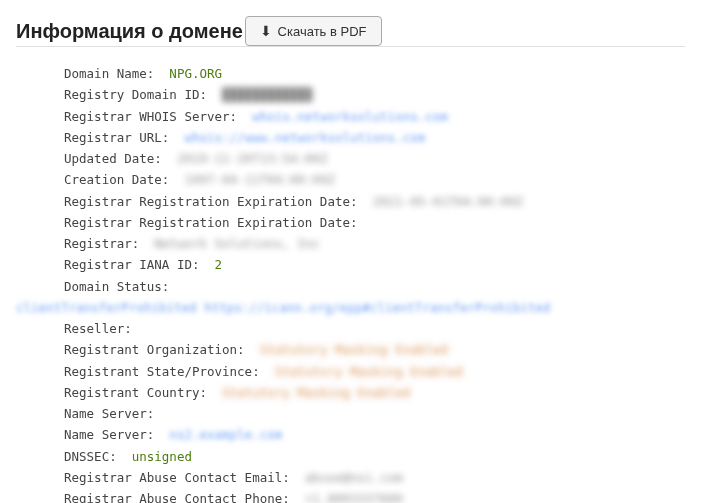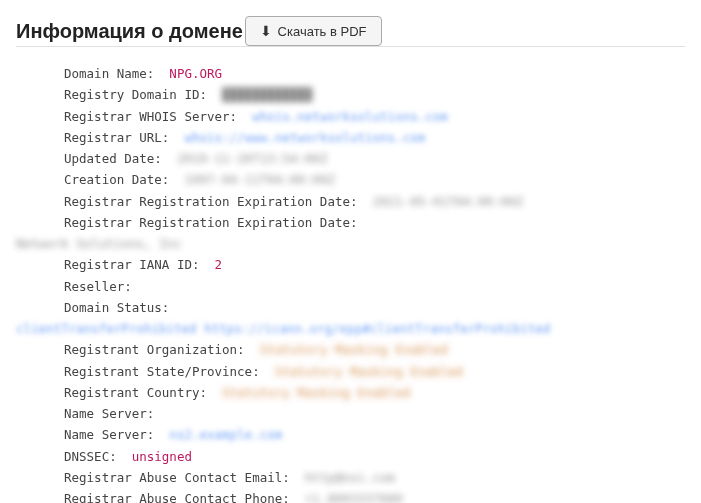--- a/index.html
+++ b/index.html
@@ -67,21 +67,21 @@
       color: transparent;
       text-shadow: 0 0 5px rgba(66,133,244,0.8);
       user-select: none;
     }
     .field-value.orange-blurred {
       color: transparent;
       text-shadow: 0 0 6px rgba(200,100,0,0.7);
       user-select: none;
     }
     .field-value.plain {
-      color: #be185d;
+      color: #4d7c0f;
     }
   </style>
 </head>
 <body>
 
 <div class="header">
   <h1 class="page-title">Информация о домене</h1>
   <button class="pdf-button">
     <span class="download-icon">⬇</span>
     <span>Скачать в PDF</span>
@@ -114,32 +114,33 @@
       <span class="field-value blurred">1997-04-11T04:00:00Z</span>
     </div>
     <div class="whois-line">
       <span class="field-label">Registrar Registration Expiration Date:  </span>
       <span class="field-value blurred">2021-05-01T04:00:00Z</span>
     </div>
     <div class="whois-line">
       <span class="field-label">Registrar Registration Expiration Date:  </span>
     </div>
     <div class="whois-line">
+      <span class="field-label">Registrar:  </span>
       <span class="field-value blurred">Network Solutions, Inc</span>
     </div>
     <div class="whois-line">
       <span class="field-label">Registrar IANA ID:  </span>
       <span class="field-value plain">2</span>
     </div>
     <div class="whois-line">
-      <span class="field-label">Reseller:  </span>
+      <span class="field-label">Domain Status:  </span>
+      <span class="field-value link-blurred">clientTransferProhibited https://icann.org/epp#clientTransferProhibited</span>
     </div>
     <div class="whois-line">
-      <span class="field-label">Domain Status:  </span>
-      <span class="field-value link-blurred">clientTransferProhibited https://icann.org/epp#clientTransferProhibited</span>
+      <span class="field-label">Reseller:  </span>
     </div>
     <div class="whois-line">
       <span class="field-label">Registrant Organization:  </span>
       <span class="field-value orange-blurred">Statutory Masking Enabled</span>
     </div>
     <div class="whois-line">
       <span class="field-label">Registrant State/Province:  </span>
       <span class="field-value orange-blurred">Statutory Masking Enabled</span>
     </div>
     <div class="whois-line">
@@ -152,21 +153,21 @@
     <div class="whois-line">
       <span class="field-label">Name Server:  </span>
       <span class="field-value link-blurred">ns2.example.com</span>
     </div>
     <div class="whois-line">
       <span class="field-label">DNSSEC:  </span>
       <span class="field-value plain">unsigned</span>
     </div>
     <div class="whois-line">
       <span class="field-label">Registrar Abuse Contact Email:  </span>
-      <span class="field-value blurred">http@nsi.com</span>
+      <span class="field-value blurred">abuse@nsi.com</span>
     </div>
     <div class="whois-line">
       <span class="field-label">Registrar Abuse Contact Phone:  </span>
       <span class="field-value blurred">+1.8003337680</span>
     </div>
     <div class="whois-line">
       <span class="field-label">URL of the ICANN Whois Inaccuracy Complaint Form https://www.icann.org/wicf/)</span>
     </div>
   </div>
 

